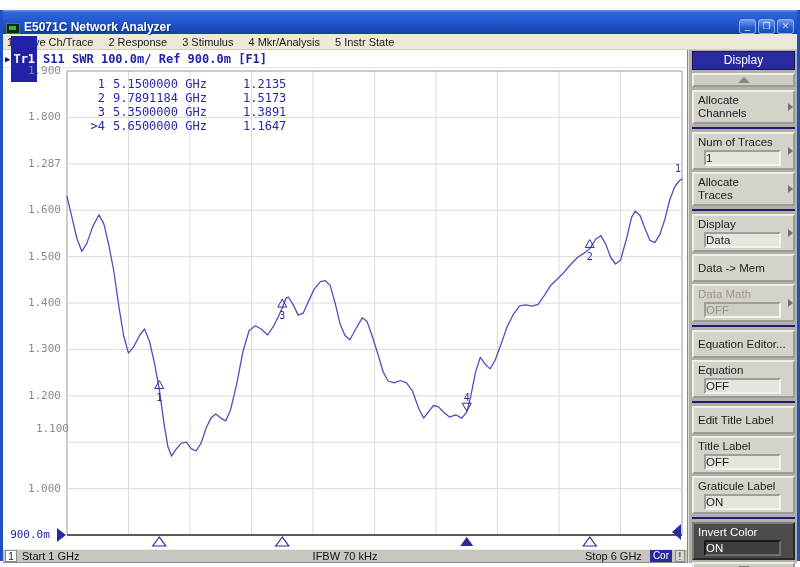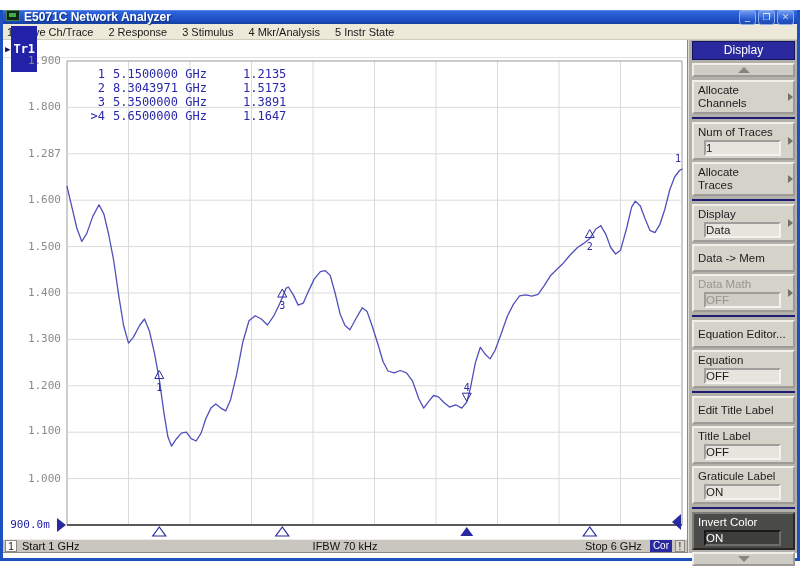--- a/index.html
+++ b/index.html
@@ -5,21 +5,21 @@
   * { margin:0; padding:0; box-sizing:border-box; }
   html,body { background:#ffffff; }
   body { width:800px; height:567px; position:relative; overflow:hidden;
          font-family:"Liberation Sans", sans-serif; }
 
   .window { position:absolute; left:0; top:10px; width:800px; height:551px;
             border-left:3px solid #1e50c0; border-right:3px solid #1e50c0;
             border-bottom:3px solid #1e50c0; background:#fff; }
 
   
-  .titlebar { height:14px; display:flex; align-items:flex-start; padding:0 3px;
+  .titlebar { height:24px; display:flex; align-items:flex-end; padding:0 3px;
     background:linear-gradient(180deg,#6a96ee 0%,#2f66dd 10%,#2458cf 45%,#1c4cc0 75%,#16409f 100%); }
   .app-icon { width:14px; height:11px; margin-right:4px; flex:0 0 auto;
     background:#0c2a12; border:1px solid #4a7a50; position:relative; }
   .app-icon::after { content:""; position:absolute; left:2px; top:2px; width:7px; height:4px; background:#3fae4a; }
   .title-text { color:#ffffff; font-weight:bold; font-size:12px; text-shadow:1px 1px 1px #10307a; flex:1 1 auto; }
   .win-btns { display:flex; gap:2px; }
   .win-btn { width:17px; height:15px; border-radius:3px; border:1px solid #8fb0ef;
     background:linear-gradient(180deg,#6f9cf0,#2a5cd0 60%,#1c48b0);
     color:#fff; font-size:9px; line-height:13px; text-align:center; cursor:default; }
   .win-btn.close { color:#c9d3ea; }
@@ -111,20 +111,21 @@
       <span class="menu-item">4 Mkr/Analysis</span>
       <span class="menu-item">5 Instr State</span>
     </div>
 
   <div class="main">
     <div class="left-col">
 
       <div class="trace-header">
         <span class="tr-arrow">▶</span>
         <span class="tr-badge">Tr1</span>
+        <span>S11 SWR 100.0m/ Ref 900.0m [F1]</span>
       </div>
 
       <div class="plot-wrap">
         <svg id="chart" width="684" height="481">
             <line x1="64" y1="3" x2="64" y2="467" stroke="#9a9a9a" stroke-width="1"></line>
             <line x1="125.5" y1="3" x2="125.5" y2="467" stroke="#dadada" stroke-width="1"></line>
             <line x1="187" y1="3" x2="187" y2="467" stroke="#dadada" stroke-width="1"></line>
             <line x1="248.5" y1="3" x2="248.5" y2="467" stroke="#dadada" stroke-width="1"></line>
             <line x1="310" y1="3" x2="310" y2="467" stroke="#dadada" stroke-width="1"></line>
             <line x1="371.5" y1="3" x2="371.5" y2="467" stroke="#dadada" stroke-width="1"></line>
@@ -163,27 +164,27 @@
           </svg>
         <div id="y-axis-labels">
             <div class="ylab" style="top: -4px;">1.900</div>
             <div class="ylab" style="top: 42.4px;">1.800</div>
             <div class="ylab" style="top: 88.8px;">1.287</div>
             <div class="ylab" style="top: 135.2px;">1.600</div>
             <div class="ylab" style="top: 181.6px;">1.500</div>
             <div class="ylab" style="top: 228px;">1.400</div>
             <div class="ylab" style="top: 274.4px;">1.300</div>
             <div class="ylab" style="top: 320.8px;">1.200</div>
-            <div class="ylab" style="top: 366px;">1.100</div>
+            <div class="ylab" style="top: 354px; margin-left: 8px;">1.100</div>
             <div class="ylab" style="top: 413.6px;">1.000</div>
             <div class="ylab ref" style="top: 460px; width: 54px;">900.0m</div>
           </div>
         <div id="marker-table">
             <div class="mrow"><span class="msel">1</span><span class="mfreq">5.1500000 GHz</span><span class="mval">1.2135</span></div>
-            <div class="mrow"><span class="msel">2</span><span class="mfreq">8.3043971 GHz</span><span class="mval">1.5173</span></div>
+            <div class="mrow"><span class="msel">2</span><span class="mfreq">9.7891184 GHz</span><span class="mval">1.5173</span></div>
             <div class="mrow"><span class="msel">3</span><span class="mfreq">5.3500000 GHz</span><span class="mval">1.3891</span></div>
             <div class="mrow"><span class="msel">&gt;4</span><span class="mfreq">5.6500000 GHz</span><span class="mval">1.1647</span></div>
           </div>
       </div>
 
       <div class="status-bar">
         <span class="ch-box">1</span>
         <span>Start 1 GHz</span>
         <span class="sb-center">IFBW 70 kHz</span>
         <span class="sb-right">

